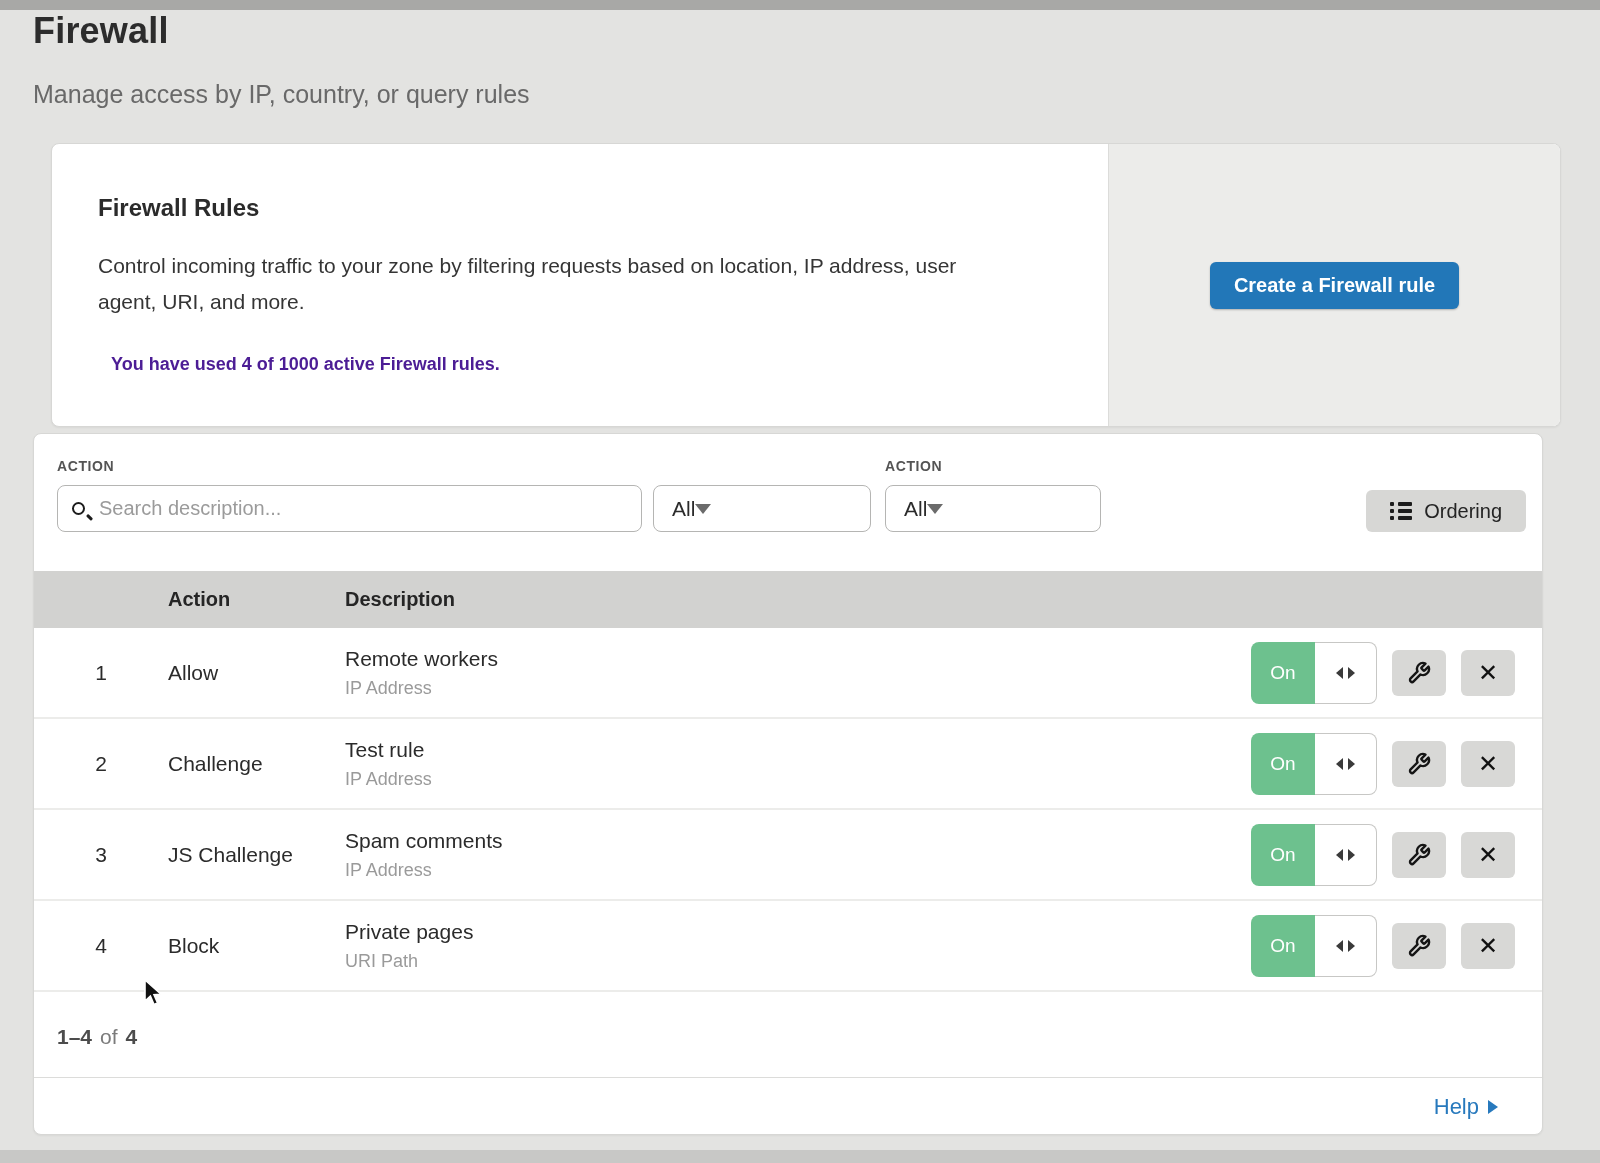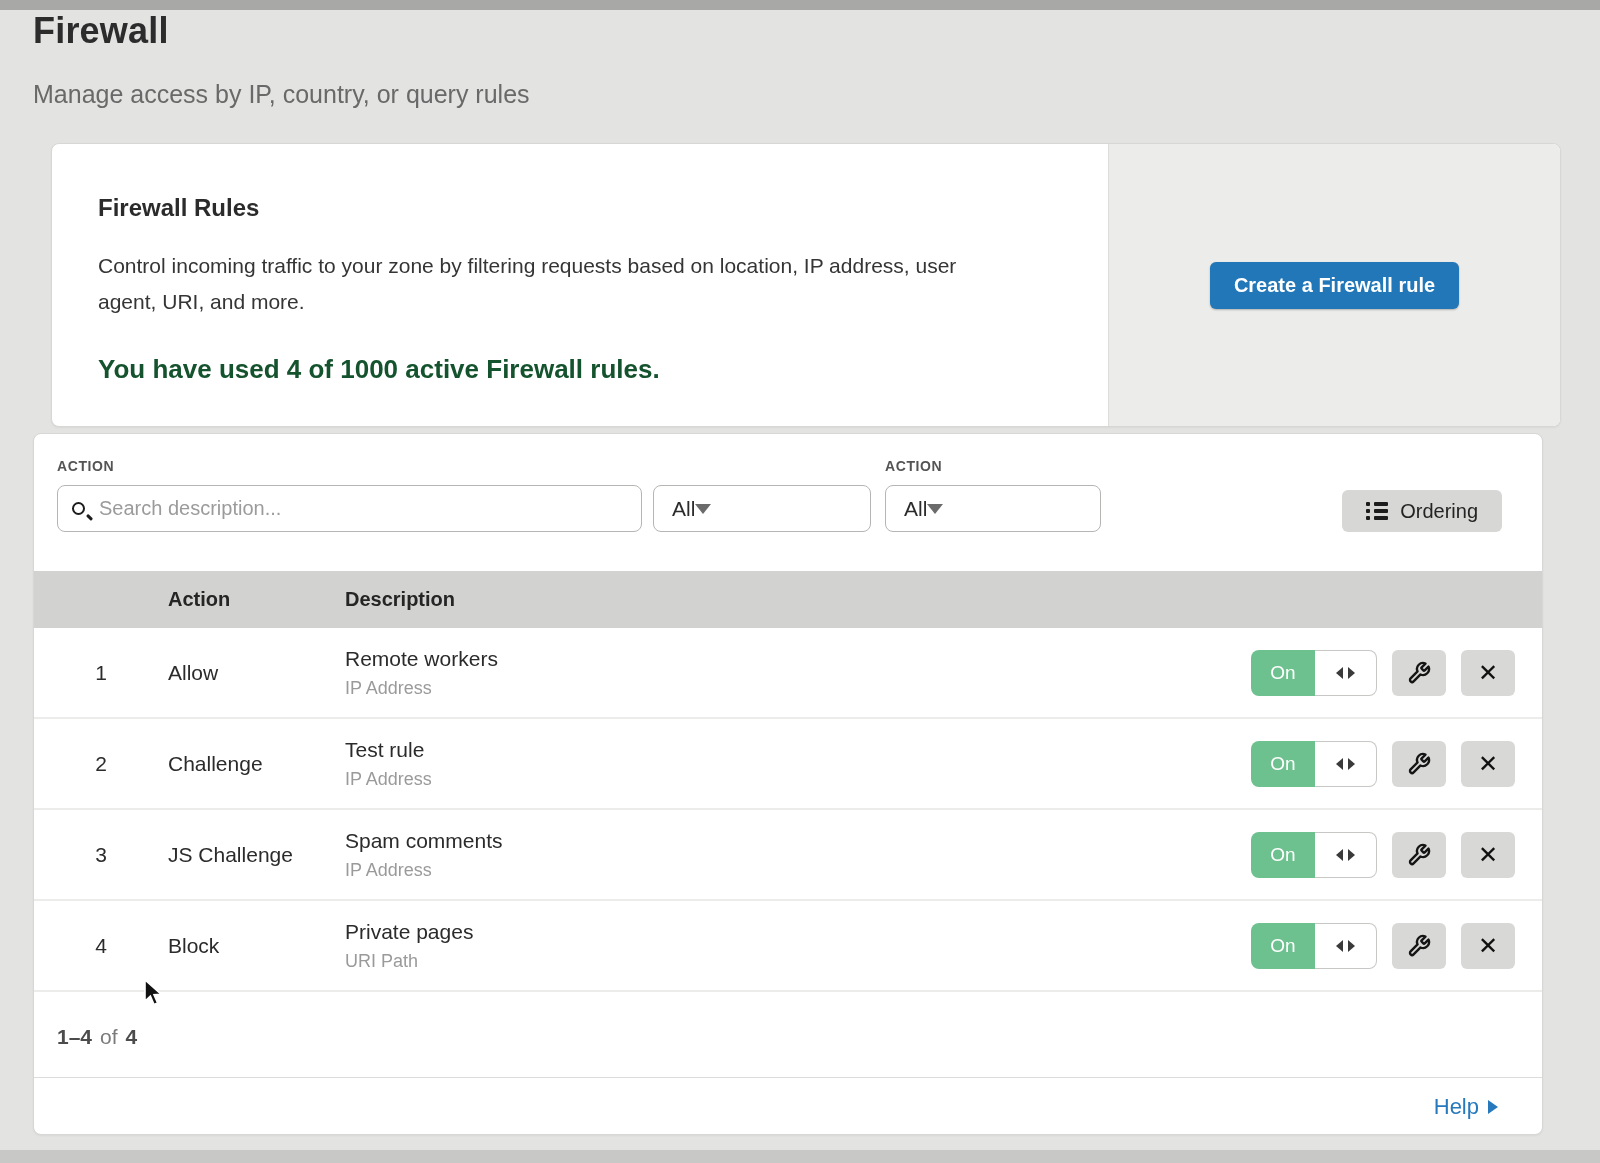--- a/index.html
+++ b/index.html
@@ -25,21 +25,21 @@
 
   
   .card1 {
     position:absolute; left:51px; top:143px; width:1510px; height:284px;
     background:#ffffff; border:1px solid #d7d7d5; border-radius:8px;
     display:flex; overflow:hidden; box-shadow:0 1px 2px rgba(0,0,0,0.05);gap:44px;
   }
   .card1-left { flex:1; padding:50px 70px 0 46px; }
   .card1-heading { font-size:24px; font-weight:700; color:#2b2b2b; margin:0 0 26px 0; }
   .card1-desc { font-size:21px; color:#353535; line-height:36px; max-width:950px; margin:0 0 34px 0; }
-  .card1-usage { font-size:26px; font-weight:700; color:#14532d; margin:0; }
+  .card1-usage { font-size:18px; font-weight:700; color:#4c1d95; margin:13px; }
   .card1-right {
     width:452px; background:#ececea; border-left:1px solid #dcdcda;
     display:flex; align-items:center; justify-content:center;
   }
   .create-btn {
     border:none; cursor:pointer; padding:12px 24px; border-radius:6px;
     font-family:inherit; font-size:20px; font-weight:600; color:#ffffff;
     box-shadow:0 1px 2px rgba(0,0,0,0.25);
   }
 
@@ -77,21 +77,21 @@
     border:1px solid #b5b5b3; border-radius:8px;
     display:flex; align-items:center; justify-content:flex-start;
     padding:0 18px; cursor:pointer;
   }
   .sel-status { left:619px; width:218px; }
   .sel-action { left:851px; width:216px; }
   .select .value { font-size:21px; color:#2b2b2b; }
   .caret { width:0; height:0; border-left:8px solid transparent; border-right:8px solid transparent; border-top:10px solid #6b6b6b; }
 
   .ordering-btn {
-    position:absolute; right:40px; top:56px; height:42px; padding:0 24px;
+    position:absolute; right:16px; top:56px; height:42px; padding:0 24px;
     background:#d7d7d5; border:none; border-radius:6px; cursor:pointer;
     display:flex; align-items:center; gap:12px;
     font-family:inherit; font-size:20px; color:#242424;
   }
   .ol-icon { display:flex; flex-direction:column; gap:3px; }
   .ol-row { display:flex; align-items:center; gap:4px; }
   .ol-dot { width:4px; height:4px; background:#1c1c1c; border-radius:1px; }
   .ol-bar { width:14px; height:4px; background:#1c1c1c; border-radius:1px; }
 
   
@@ -106,21 +106,21 @@
     height:91px; display:flex; align-items:center;
     border-bottom:2px solid #ececea; background:#fff;
   }
   .c-num { width:134px; text-align:center; font-size:21px; color:#2b2b2b; }
   .c-action { width:177px; font-size:21px; color:#2b2b2b; }
   .c-desc { flex:1; }
   .desc-title { font-size:21px; color:#2b2b2b; margin-bottom:7px; }
   .desc-sub { font-size:18px; color:#9a9a9a; }
   .c-controls { display:flex; align-items:center; gap:15px; padding-right:27px; }
 
-  .toggle { display:flex; height:46px; cursor:pointer; }
+  .toggle { display:flex; height:62px; cursor:pointer; }
   .toggle-on {
     width:64px; border-radius:8px 0 0 8px;
     display:flex; align-items:center; justify-content:center;
     color:#ffffff; font-size:19px;
   }
   .toggle-handle {
     width:62px; background:#fff; border:1px solid #c7c7c5; border-left:none;
     border-radius:0 8px 8px 0; display:flex; align-items:center; justify-content:center; gap:5px;
   }
   .tri-l { width:0; height:0; border-top:6px solid transparent; border-bottom:6px solid transparent; border-right:7px solid #3a3a3a; }

